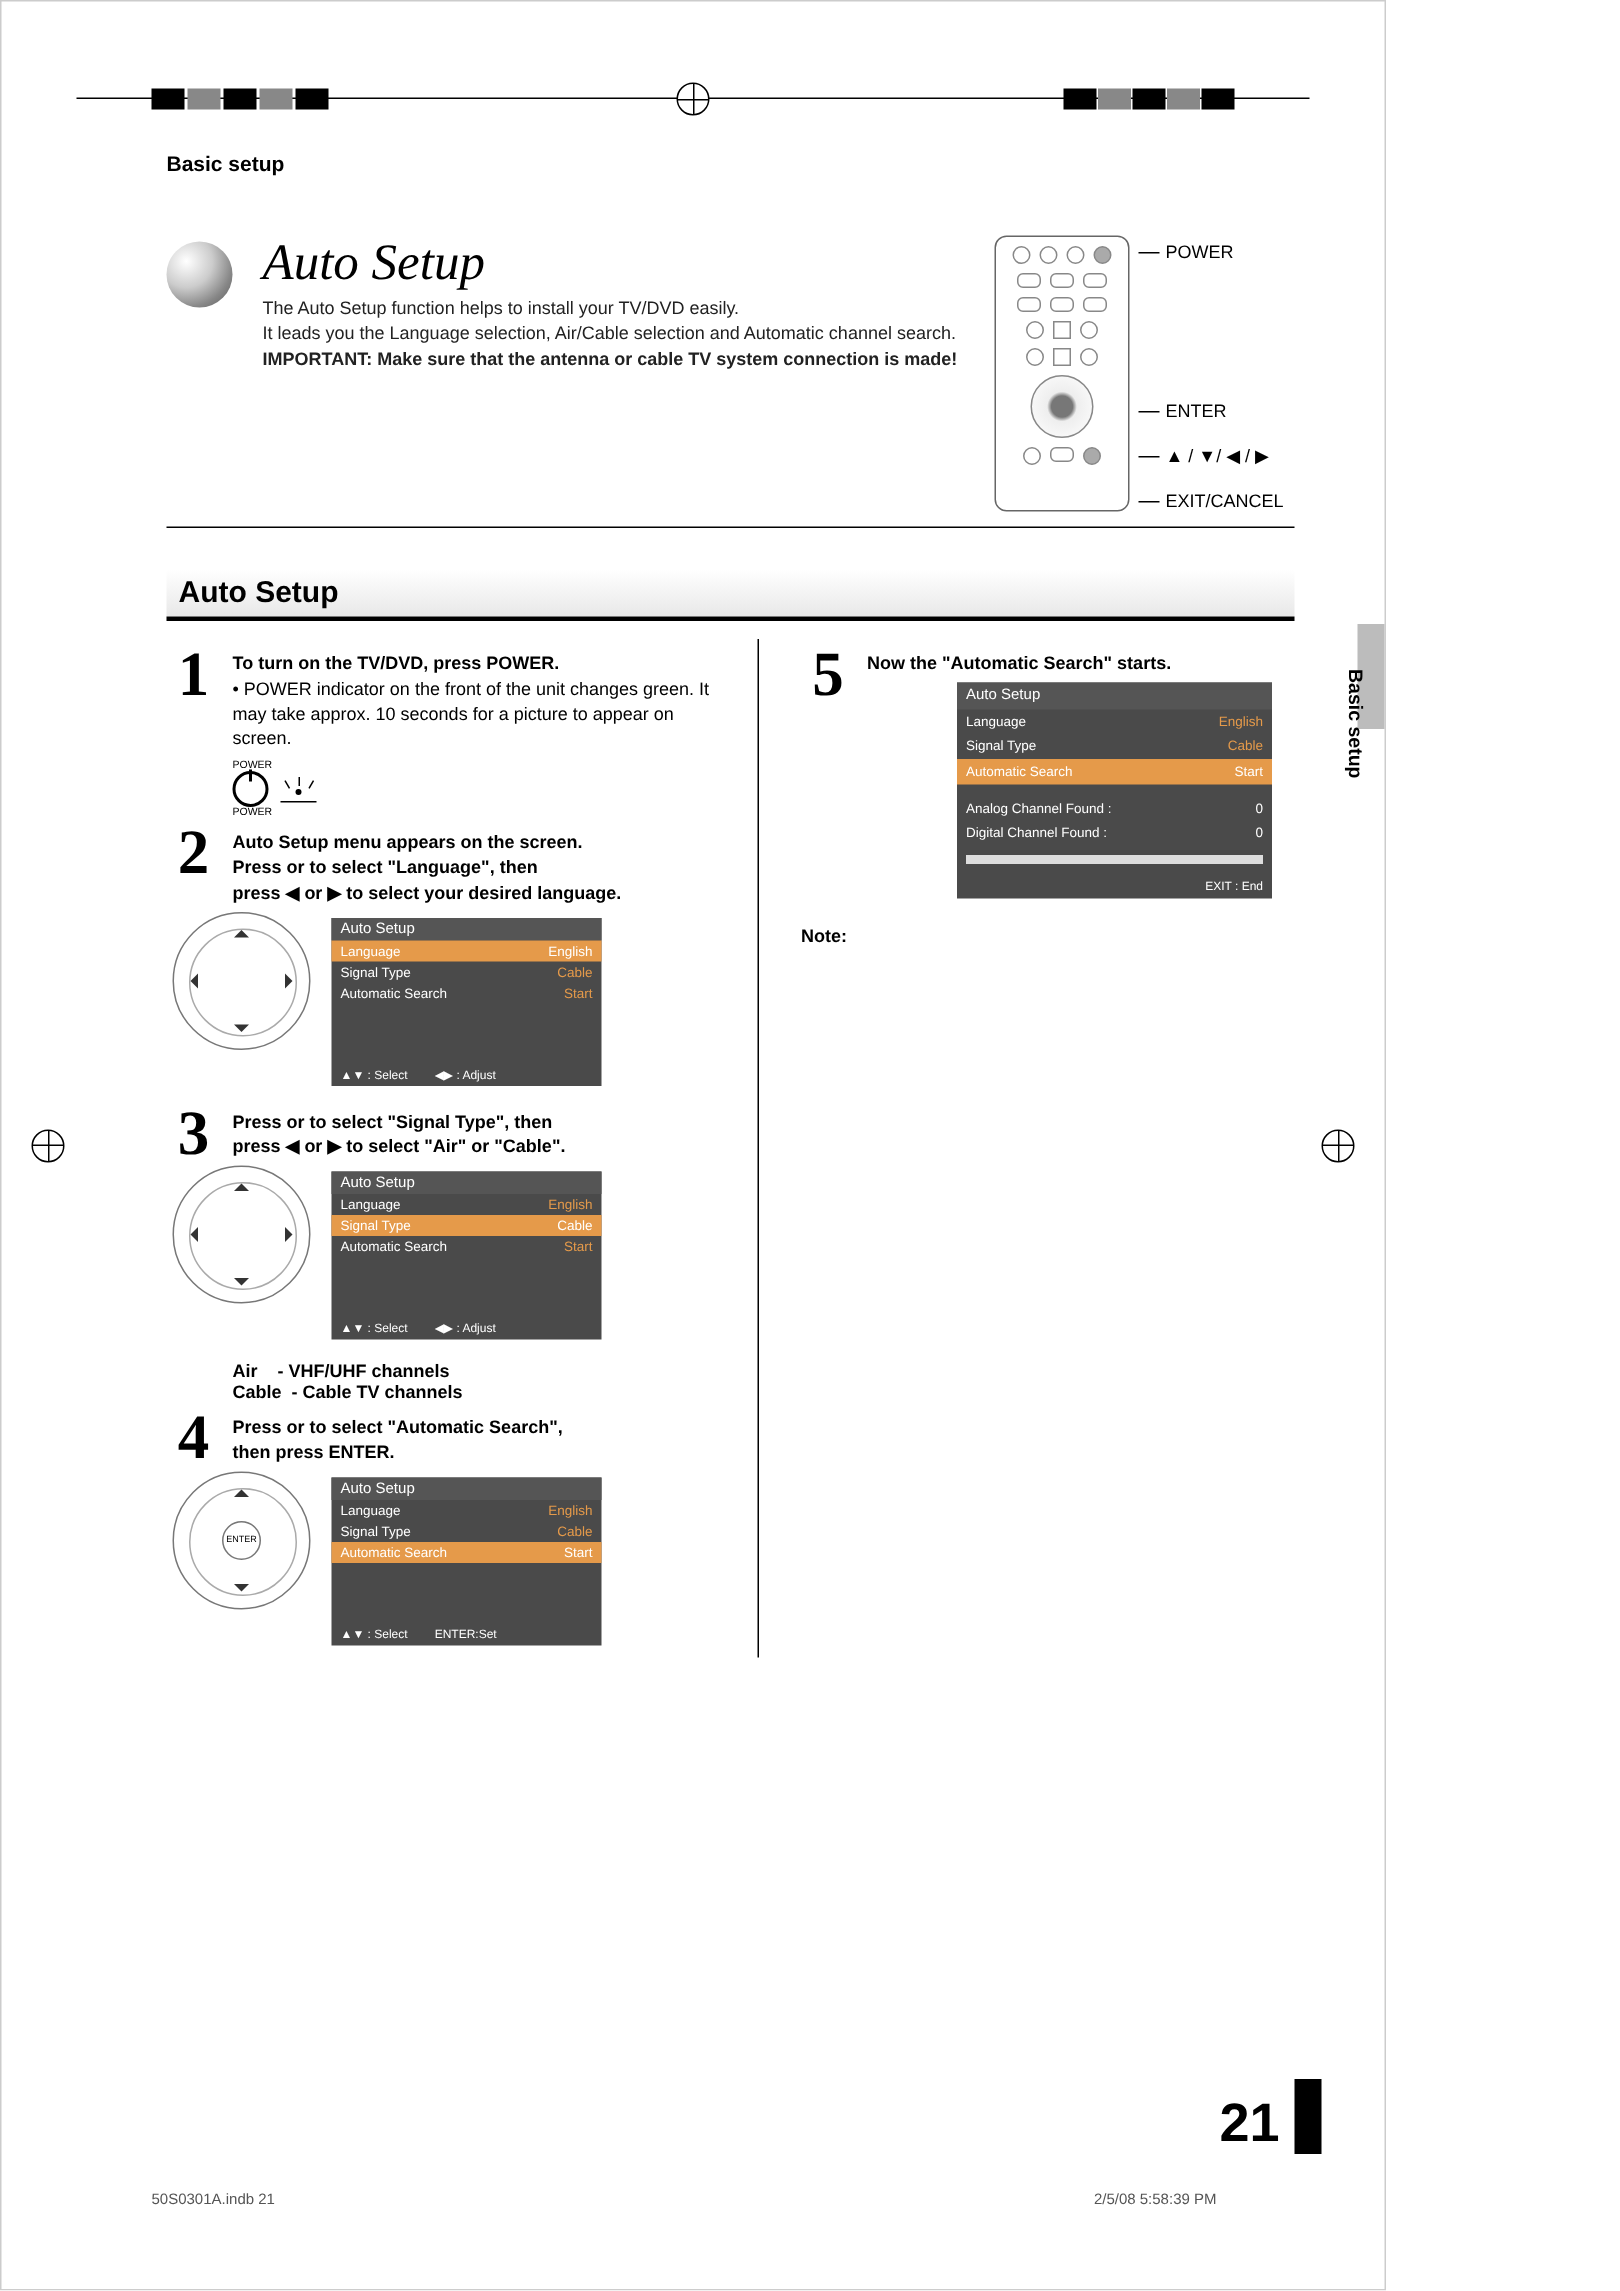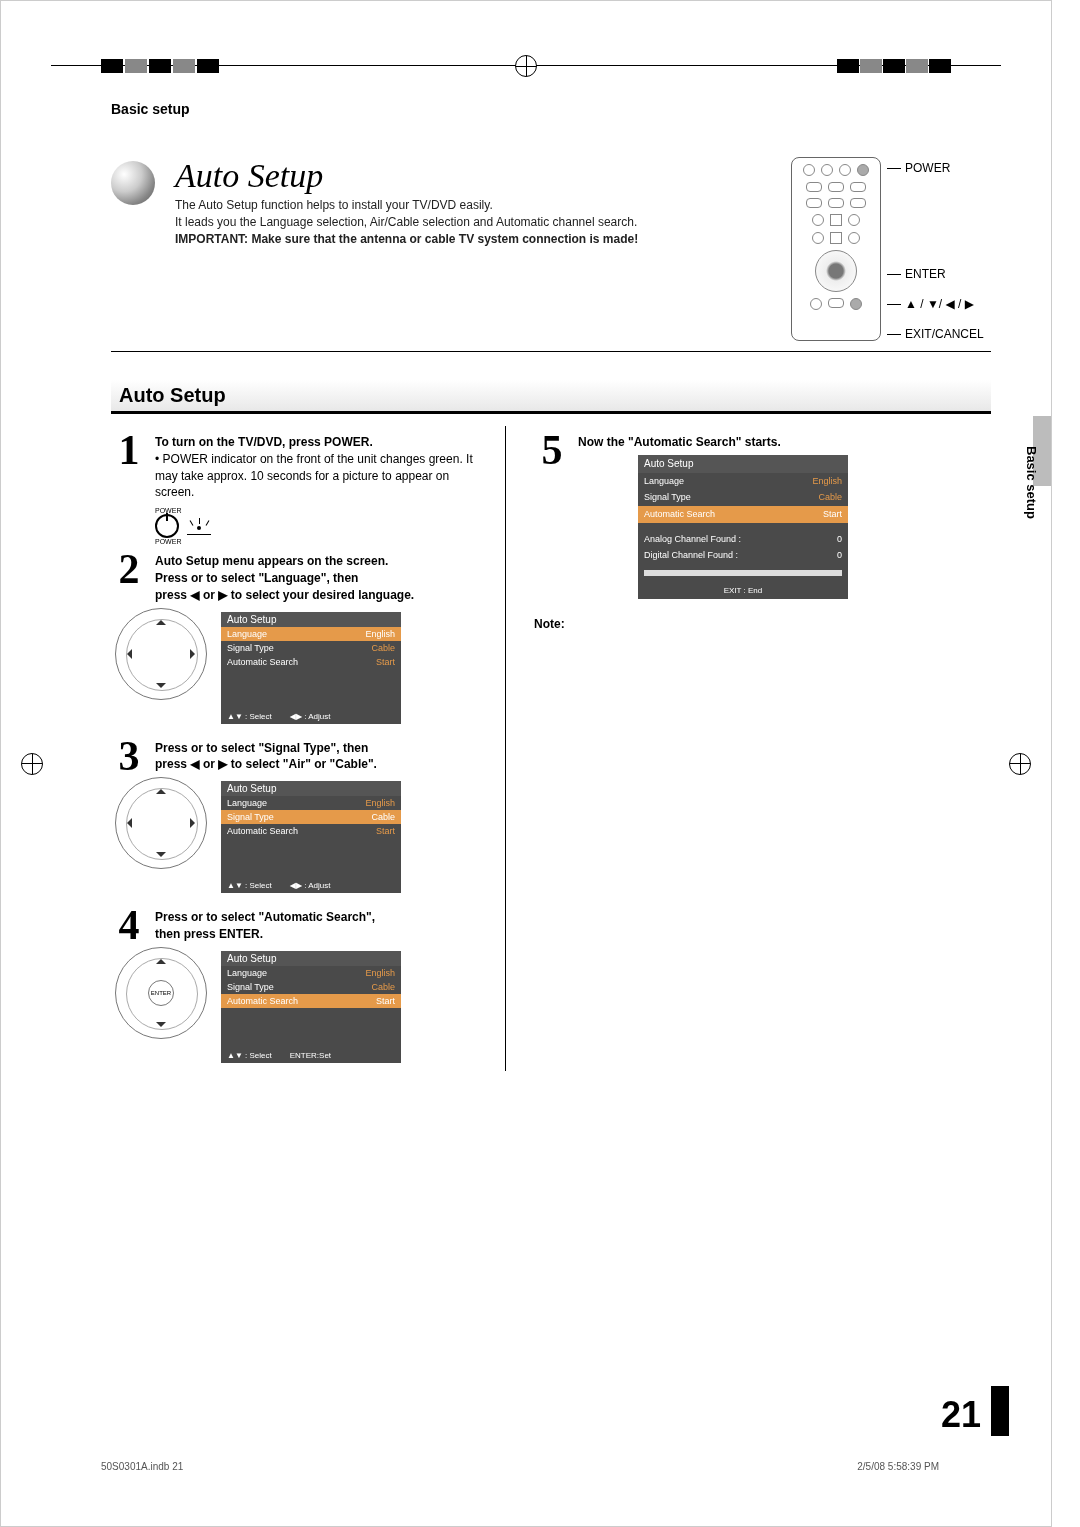--- a/index.html
+++ b/index.html
@@ -3,21 +3,21 @@
 <meta charset="utf-8">
 <style>
   body {
     margin: 0;
     font-family: Arial, Helvetica, sans-serif;
     background: #fff;
     color: #000;
     font-size: 13px;
   }
   .page {
-    width: 1052px;
+    width: 924px;
     height: 1527px;
     position: relative;
     box-sizing: border-box;
     padding: 20px 60px 40px 60px;
     border: 1px solid #ccc;
   }
   .crop-marks {
     position: absolute;
     top: 54px; left: 50px; right: 50px;
     height: 20px;
@@ -420,20 +420,24 @@
             <div class="osd-row">
                 <span>Automatic Search</span>
                 <span class="val">Start</span>
               </div>
             <div style="height:40px"></div>
             <div class="osd-foot">
                 <span>▲▼ : Select</span>
                 <span>◀▶ : Adjust</span>
               </div>
           </div>
+        </div>
+        <div class="air-table">
+          <b>Air</b>&nbsp;&nbsp;&nbsp;&nbsp;<b>- VHF/UHF channels</b><br>
+          <b>Cable</b>&nbsp;&nbsp;<b>- Cable TV channels</b>
         </div>
 
         <div class="step">
           <div class="step-num">4</div>
           <div class="step-body">
             <b>Press   or    to select "Automatic Search",</b><br>
             <b>then press ENTER.</b>
           </div>
         </div>
         <div class="osd-wrap">
@@ -492,21 +496,21 @@
               <div style="height:8px"></div>
               <div class="osd-row">
                   <span>Analog Channel Found :</span>
                   <span>0</span>
                 </div>
               <div class="osd-row">
                   <span>Digital Channel Found :</span>
                   <span>0</span>
                 </div>
               <div class="osd-bar"></div>
-              <div class="osd-foot" style="justify-content:center">
+              <div class="osd-foot" style="justify-content:flex-end">
                   <span>EXIT : End</span>
                 </div>
             </div>
           </div>
         </div>
 
         <div class="note-head">Note:</div>
 
       </div>
     </div>

